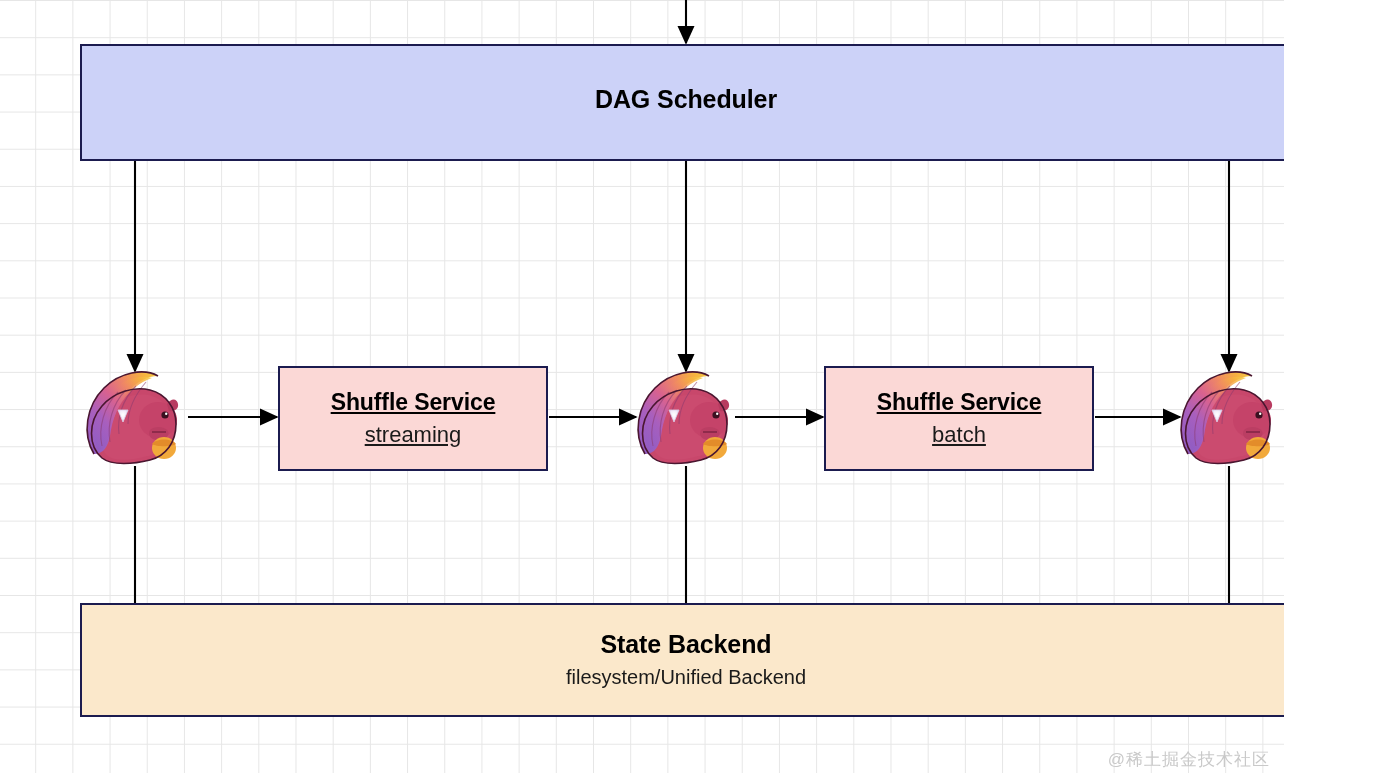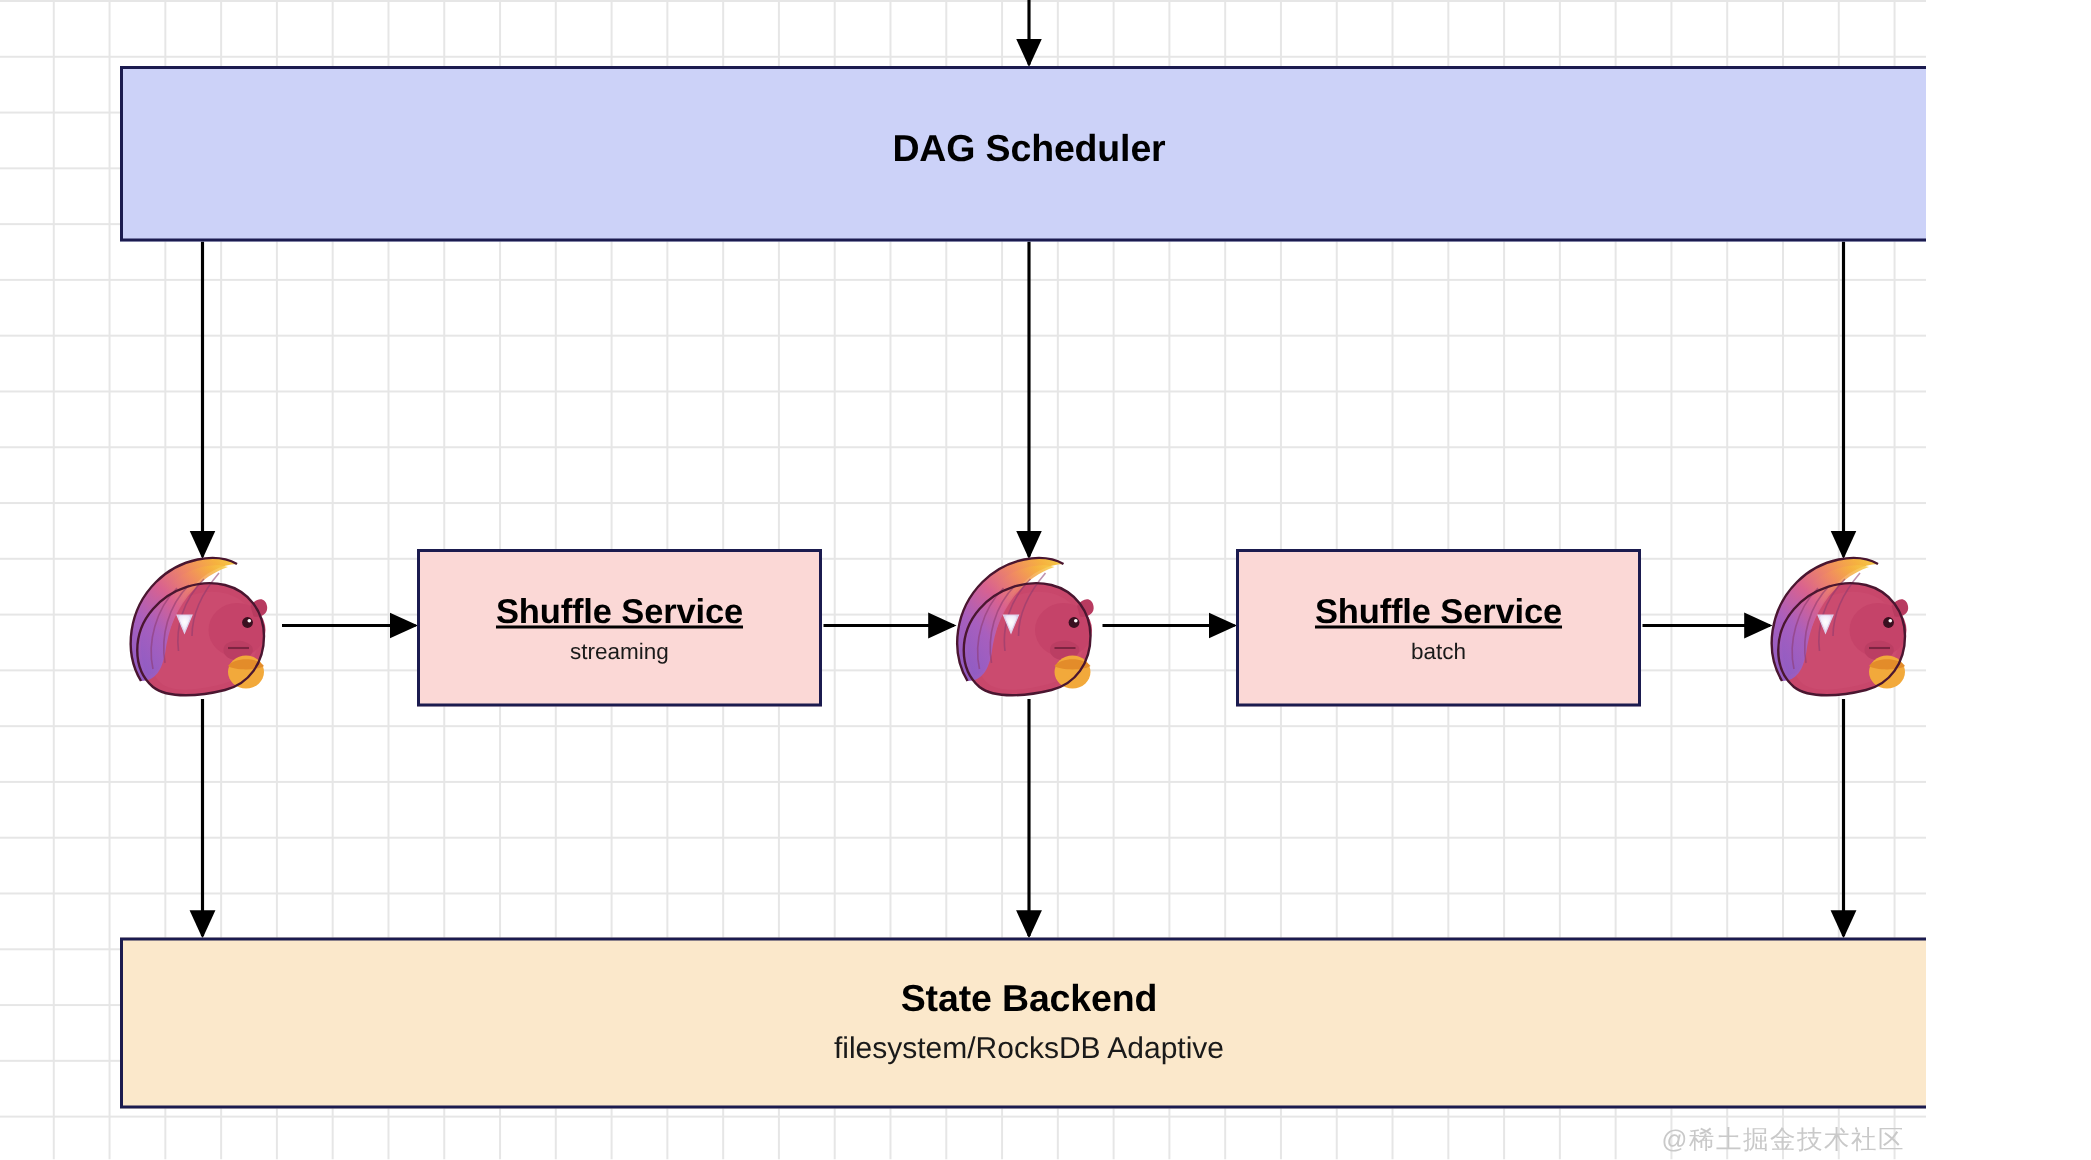--- a/index.html
+++ b/index.html
@@ -52,39 +52,39 @@
     top: 44px;
     width: 1212px;
     height: 117px;
     background: #ccd2f8;
   }
   #dag-scheduler .node-title { font-size: 25px; margin-bottom: 6px; }
   #dag-scheduler .node-sub   { font-size: 21px; }
 
   #state-backend {
     left: 80px;
-    top: 625px;
+    top: 603px;
     width: 1212px;
     height: 114px;
     background: #fbe8cb;
     justify-content: center;
   }
   #state-backend .node-title { font-size: 25px; margin-bottom: 6px; }
   #state-backend .node-sub   { font-size: 20px; }
 
   .shuffle-box {
     top: 366px;
     width: 270px;
     height: 105px;
     background: #fbd8d6;
   }
   #shuffle-streaming { left: 278px; }
   #shuffle-batch     { left: 824px; }
   .shuffle-box .node-title { font-size: 23px; margin-bottom: 5px; text-decoration: underline; }
-  .shuffle-box .node-sub   { font-size: 15px; }
+  .shuffle-box .node-sub   { font-size: 22px; text-decoration: underline; }
 
   
   #arrows {
     position: absolute;
     left: 0;
     top: 0;
     width: 1394px;
     height: 773px;
     pointer-events: none;
   }
@@ -150,21 +150,21 @@
     <div class="node-sub">streaming</div>
   </div>
 
   <div class="node-box shuffle-box" id="shuffle-batch">
     <div class="node-title">Shuffle Service</div>
     <div class="node-sub">batch</div>
   </div>
 
   <div class="node-box" id="state-backend">
     <div class="node-title">State Backend</div>
-    <div class="node-sub">filesystem/RocksDB Adaptive</div>
+    <div class="node-sub">filesystem/Unified Backend</div>
   </div>
 
   <svg class="flink-logo" id="logo-left" viewBox="0 0 112 112" xmlns="http://www.w3.org/2000/svg">
     <defs>
       <linearGradient id="tailGradA" x1="0" y1="1" x2="1" y2="0">
         <stop offset="0%" stop-color="#8d5cc4"></stop>
         <stop offset="30%" stop-color="#a85fbe"></stop>
         <stop offset="52%" stop-color="#d9628f"></stop>
         <stop offset="72%" stop-color="#f08a62"></stop>
         <stop offset="88%" stop-color="#f6b23f"></stop>

